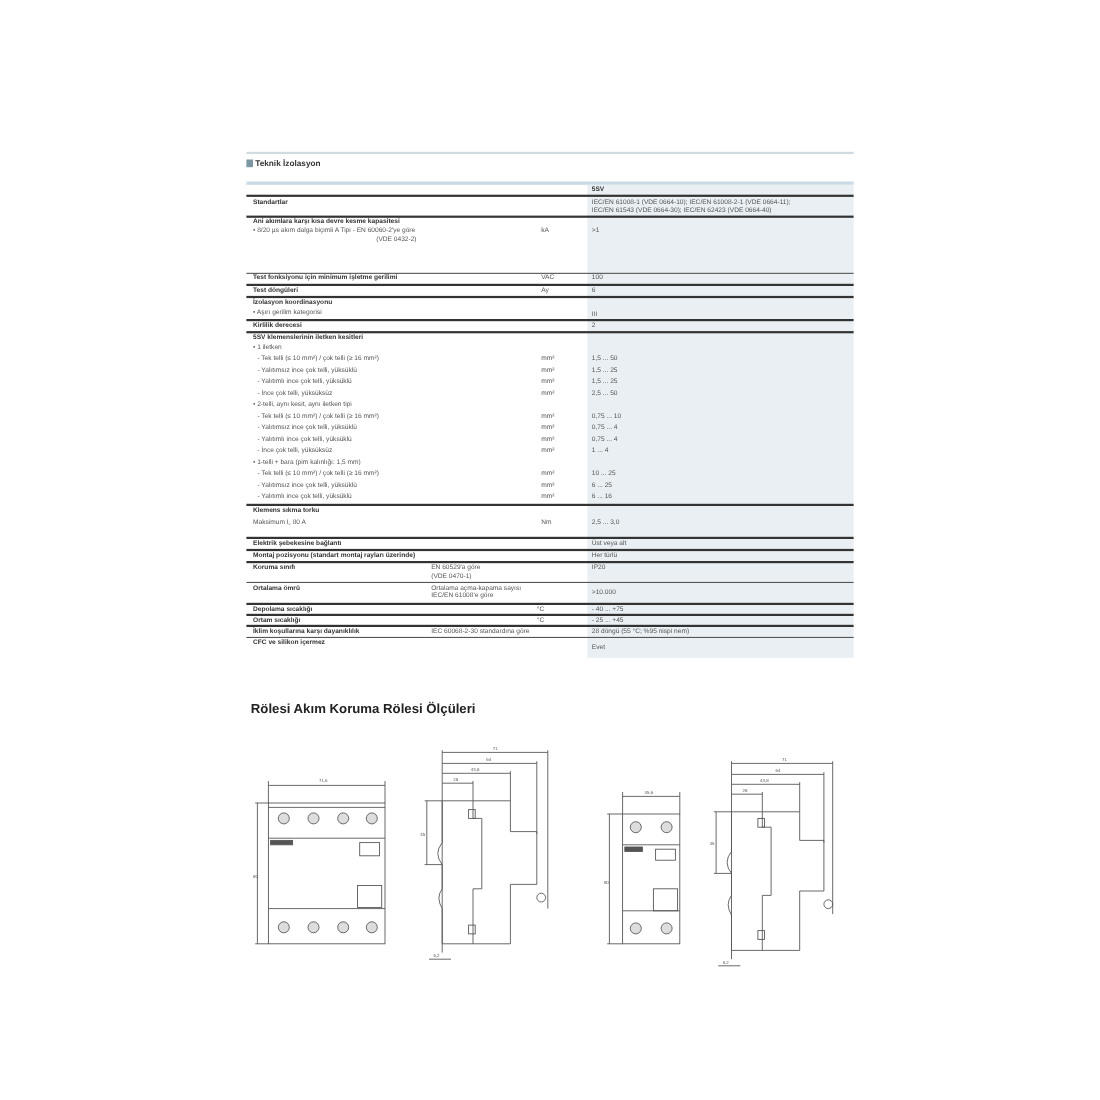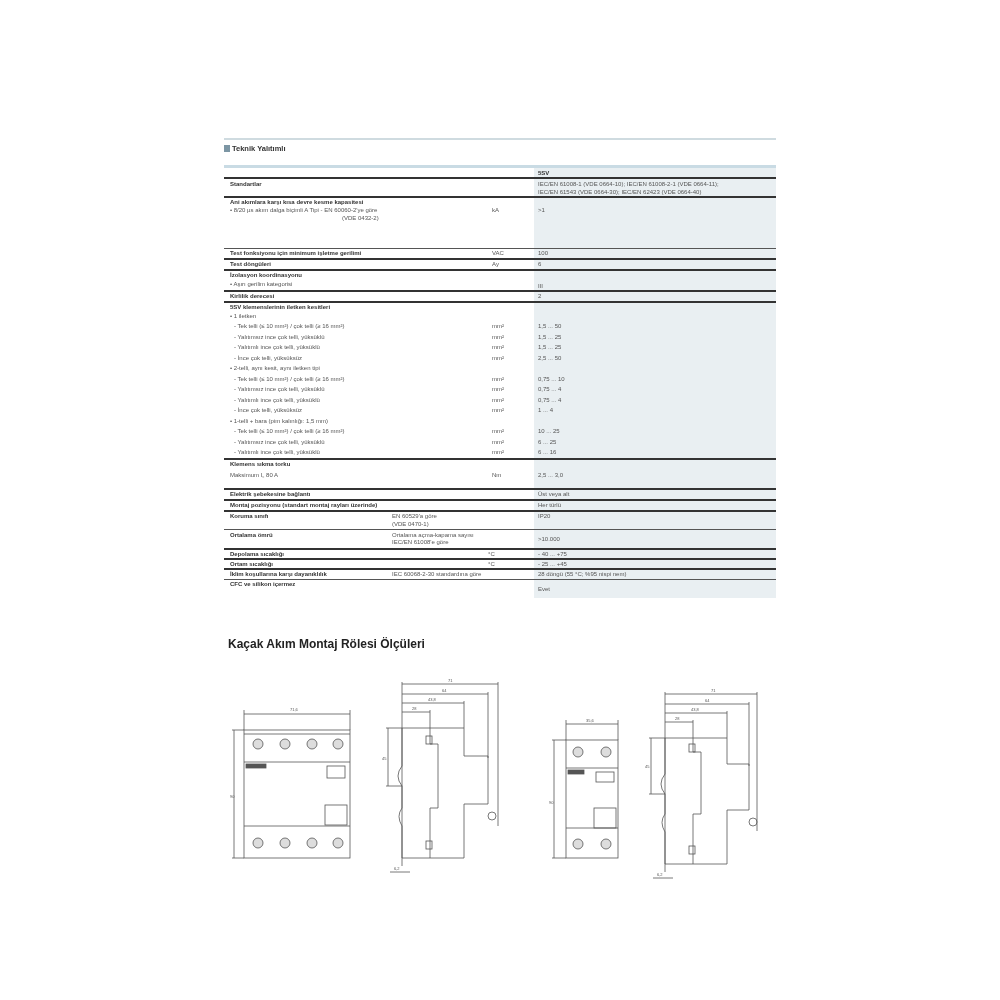--- a/index.html
+++ b/index.html
@@ -23,21 +23,21 @@
   .h2{position:absolute;left:228px;top:637px;font-size:12px;font-weight:bold;color:#222;}
   svg{position:absolute;}
 </style>
 </head>
 <body>
 
 <div class="sheet">
   <div class="topline"></div>
   <div class="sec-title">
       <span class="sq"></span>
-      <span>Teknik Yalıtımlı</span>
+      <span>Teknik İzolasyon</span>
     </div>
   <div class="hdrbar"></div>
   <div class="valbg"></div>
 
   <div class="tbl">
 
     <div class="row" style="height:9px">
       <span class="val" style="font-weight:bold;color:#333;top:1px">5SV</span>
     </div>
     <div class="rule thick"></div>
@@ -208,21 +208,21 @@
         <span class="val">28 döngü (55 °C; %95 nispi nem)</span>
       </div>
     <div class="rule"></div>
     <div class="row" style="height:16px">
         <span class="lab b">CFC ve silikon içermez</span>
         <span class="val" style="top:5px">Evet</span>
       </div>
   </div>
 </div>
 
-<div class="h2">Kaçak Akım Montaj Rölesi Ölçüleri</div>
+<div class="h2">Rölesi Akım Koruma Rölesi Ölçüleri</div>
 
 <svg style="left:228px;top:700px" width="130" height="170" viewBox="0 0 130 170" fill="none" stroke="#555" stroke-width="0.8">
   <line x1="16" y1="14" x2="122" y2="14"></line>
     <line x1="16" y1="10" x2="16" y2="30"></line>
     <line x1="122" y1="10" x2="122" y2="30"></line>
   <text x="62" y="11" font-size="4" fill="#555" stroke="none">71,6</text>
   <line x1="6" y1="30" x2="6" y2="158"></line>
     <line x1="4" y1="30" x2="16" y2="30"></line>
     <line x1="4" y1="158" x2="16" y2="158"></line>
   <text x="2" y="98" font-size="4" fill="#555" stroke="none">90</text>

